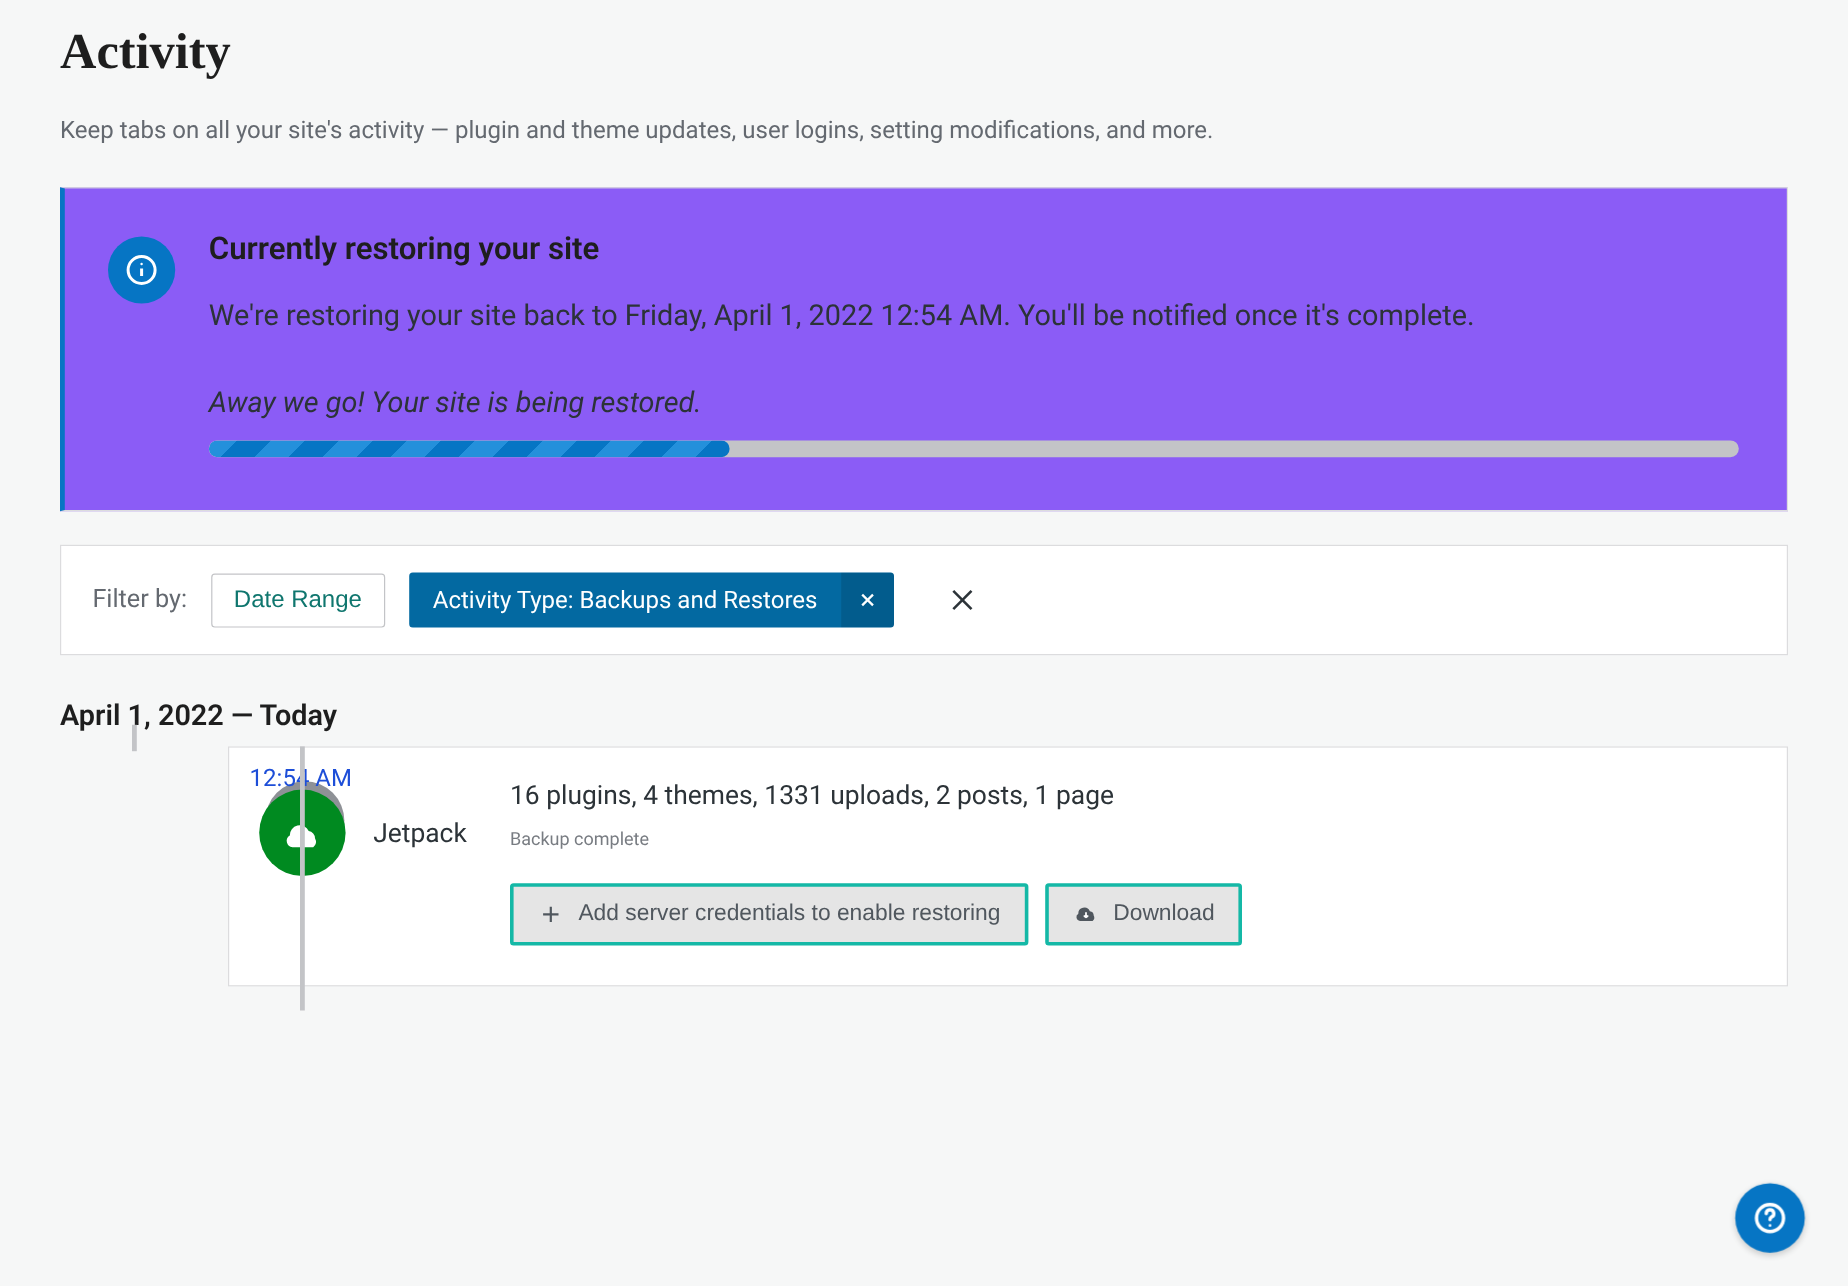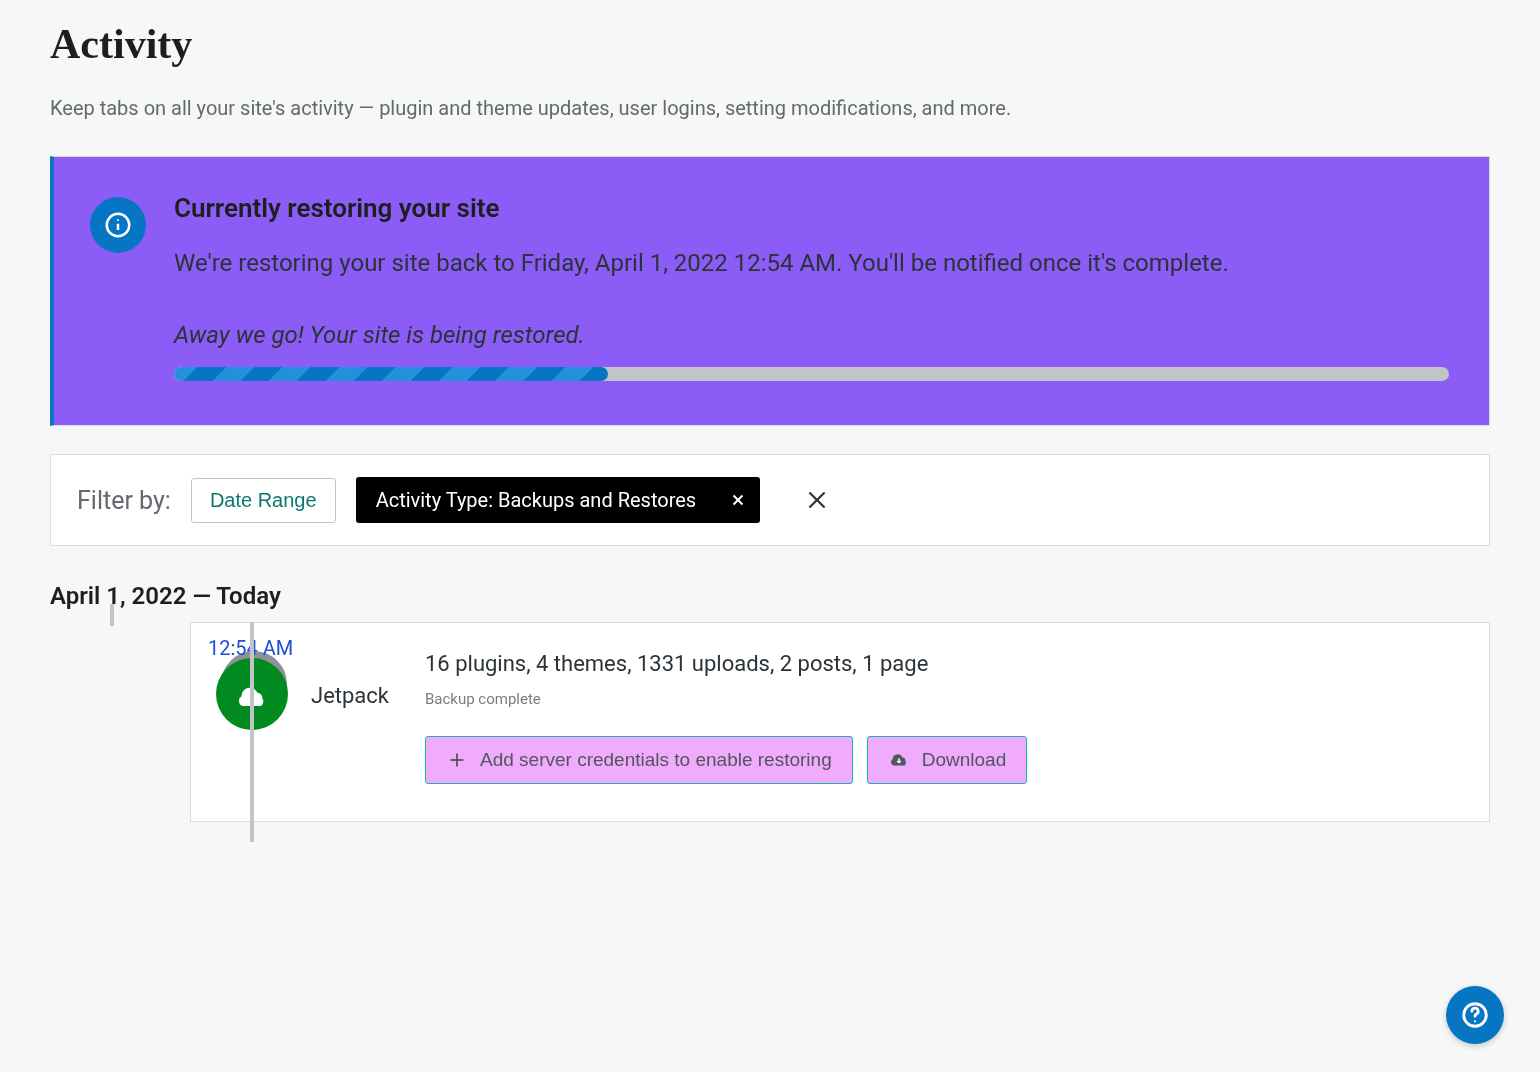--- a/index.html
+++ b/index.html
@@ -84,36 +84,36 @@
     .filter-bar {
       background: #fff;
       border: 1px solid #dcdcde;
       padding: 22px 26px;
       display: flex;
       align-items: center;
       gap: 20px;
       margin-bottom: 36px;
     }
     .filter-label {
-      font-size: 25px;
+      font-size: 21px;
       color: #646970;
     }
     .filter-btn {
       font-size: 20px;
       padding: 10px 18px;
       border: 1px solid #c3c4c7;
       background: #fff;
       color: #0f766e;
       border-radius: 3px;
       cursor: pointer;
     }
     .filter-chip {
       display: flex;
       align-items: center;
-      background: #000000;
+      background: #0369a1;
       color: #fff;
       border-radius: 3px;
       overflow: hidden;
       justify-content: space-between;
     }
     .filter-chip-label {
       font-size: 20px;
       padding: 11px 20px;
     }
     .filter-chip-close {
@@ -224,22 +224,22 @@
     }
     .activity-actions {
       display: flex;
       gap: 14px;
     }
     .action-btn {
       display: flex;
       align-items: center;
       gap: 12px;
       padding: 12px 20px;
-      border: 1px solid #14b8a6;
-      background: #f0abfc;
+      border: 3px solid #14b8a6;
+      background: #e5e5e5;
       color: #50575e;
       font-size: 19px;
       border-radius: 3px;
       cursor: pointer;
     }
     .action-btn svg { width: 22px; height: 22px; }
     .help-fab {
       position: fixed;
       right: 36px;
       bottom: 28px;

